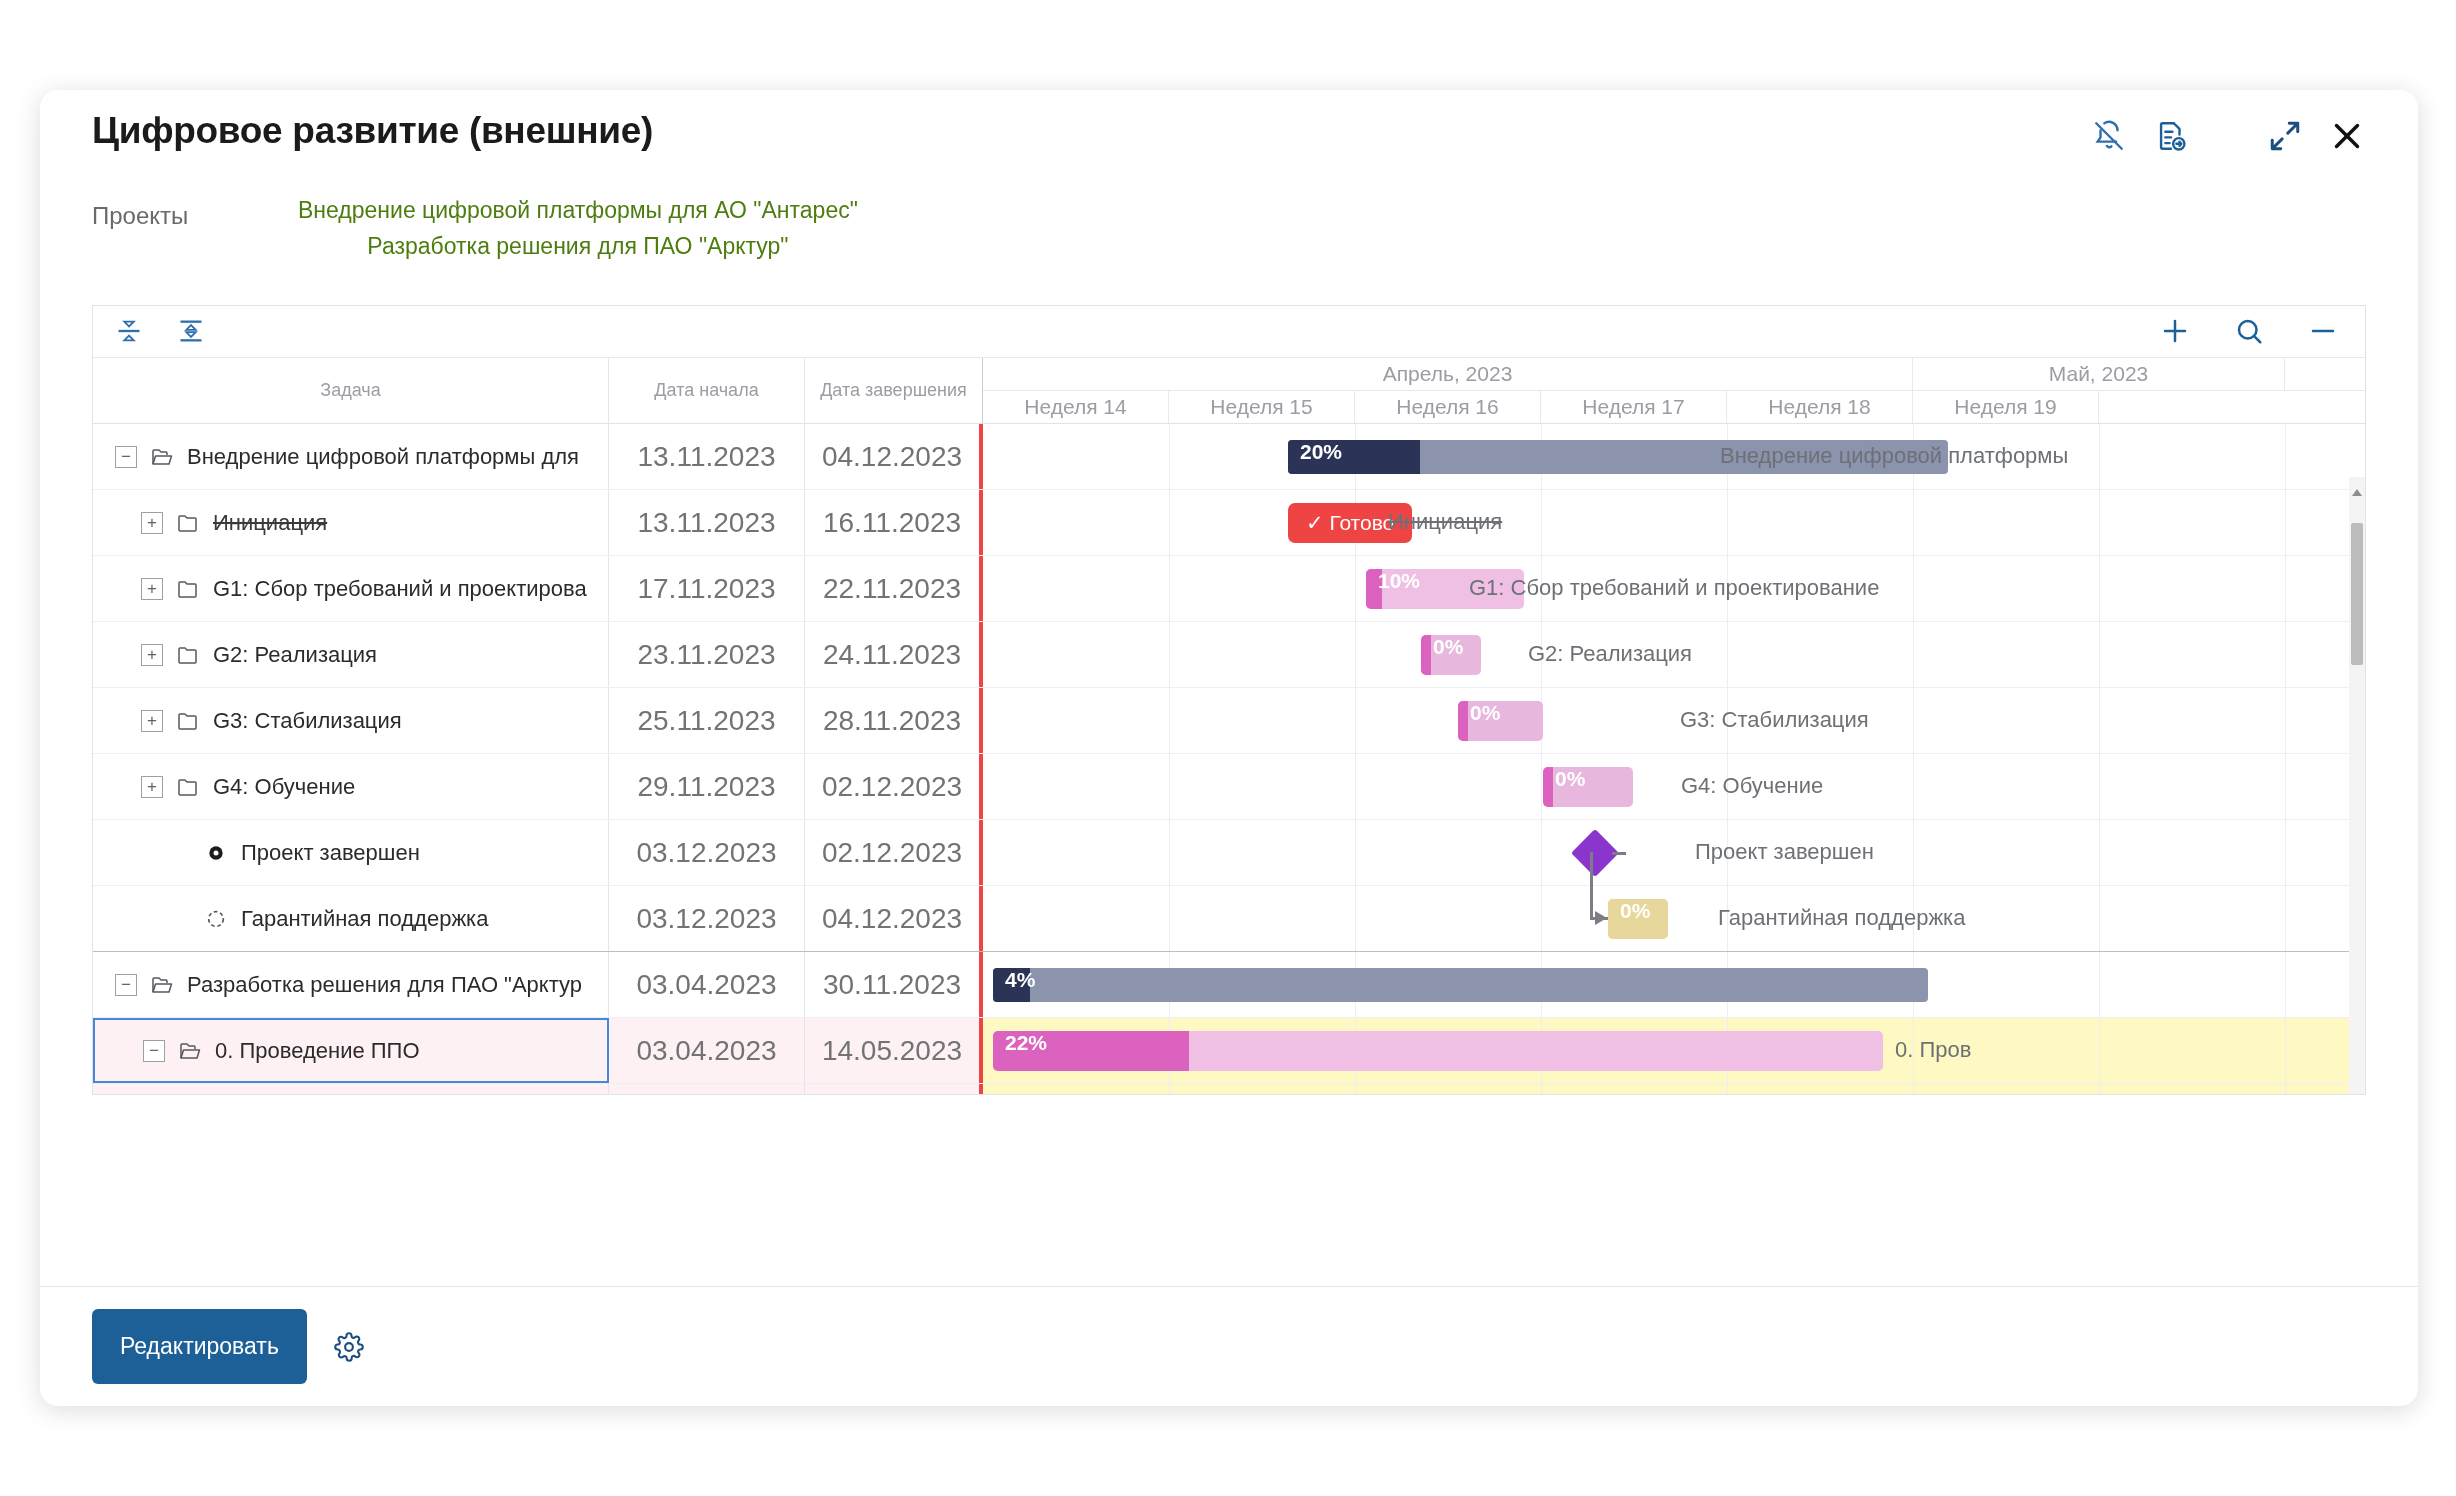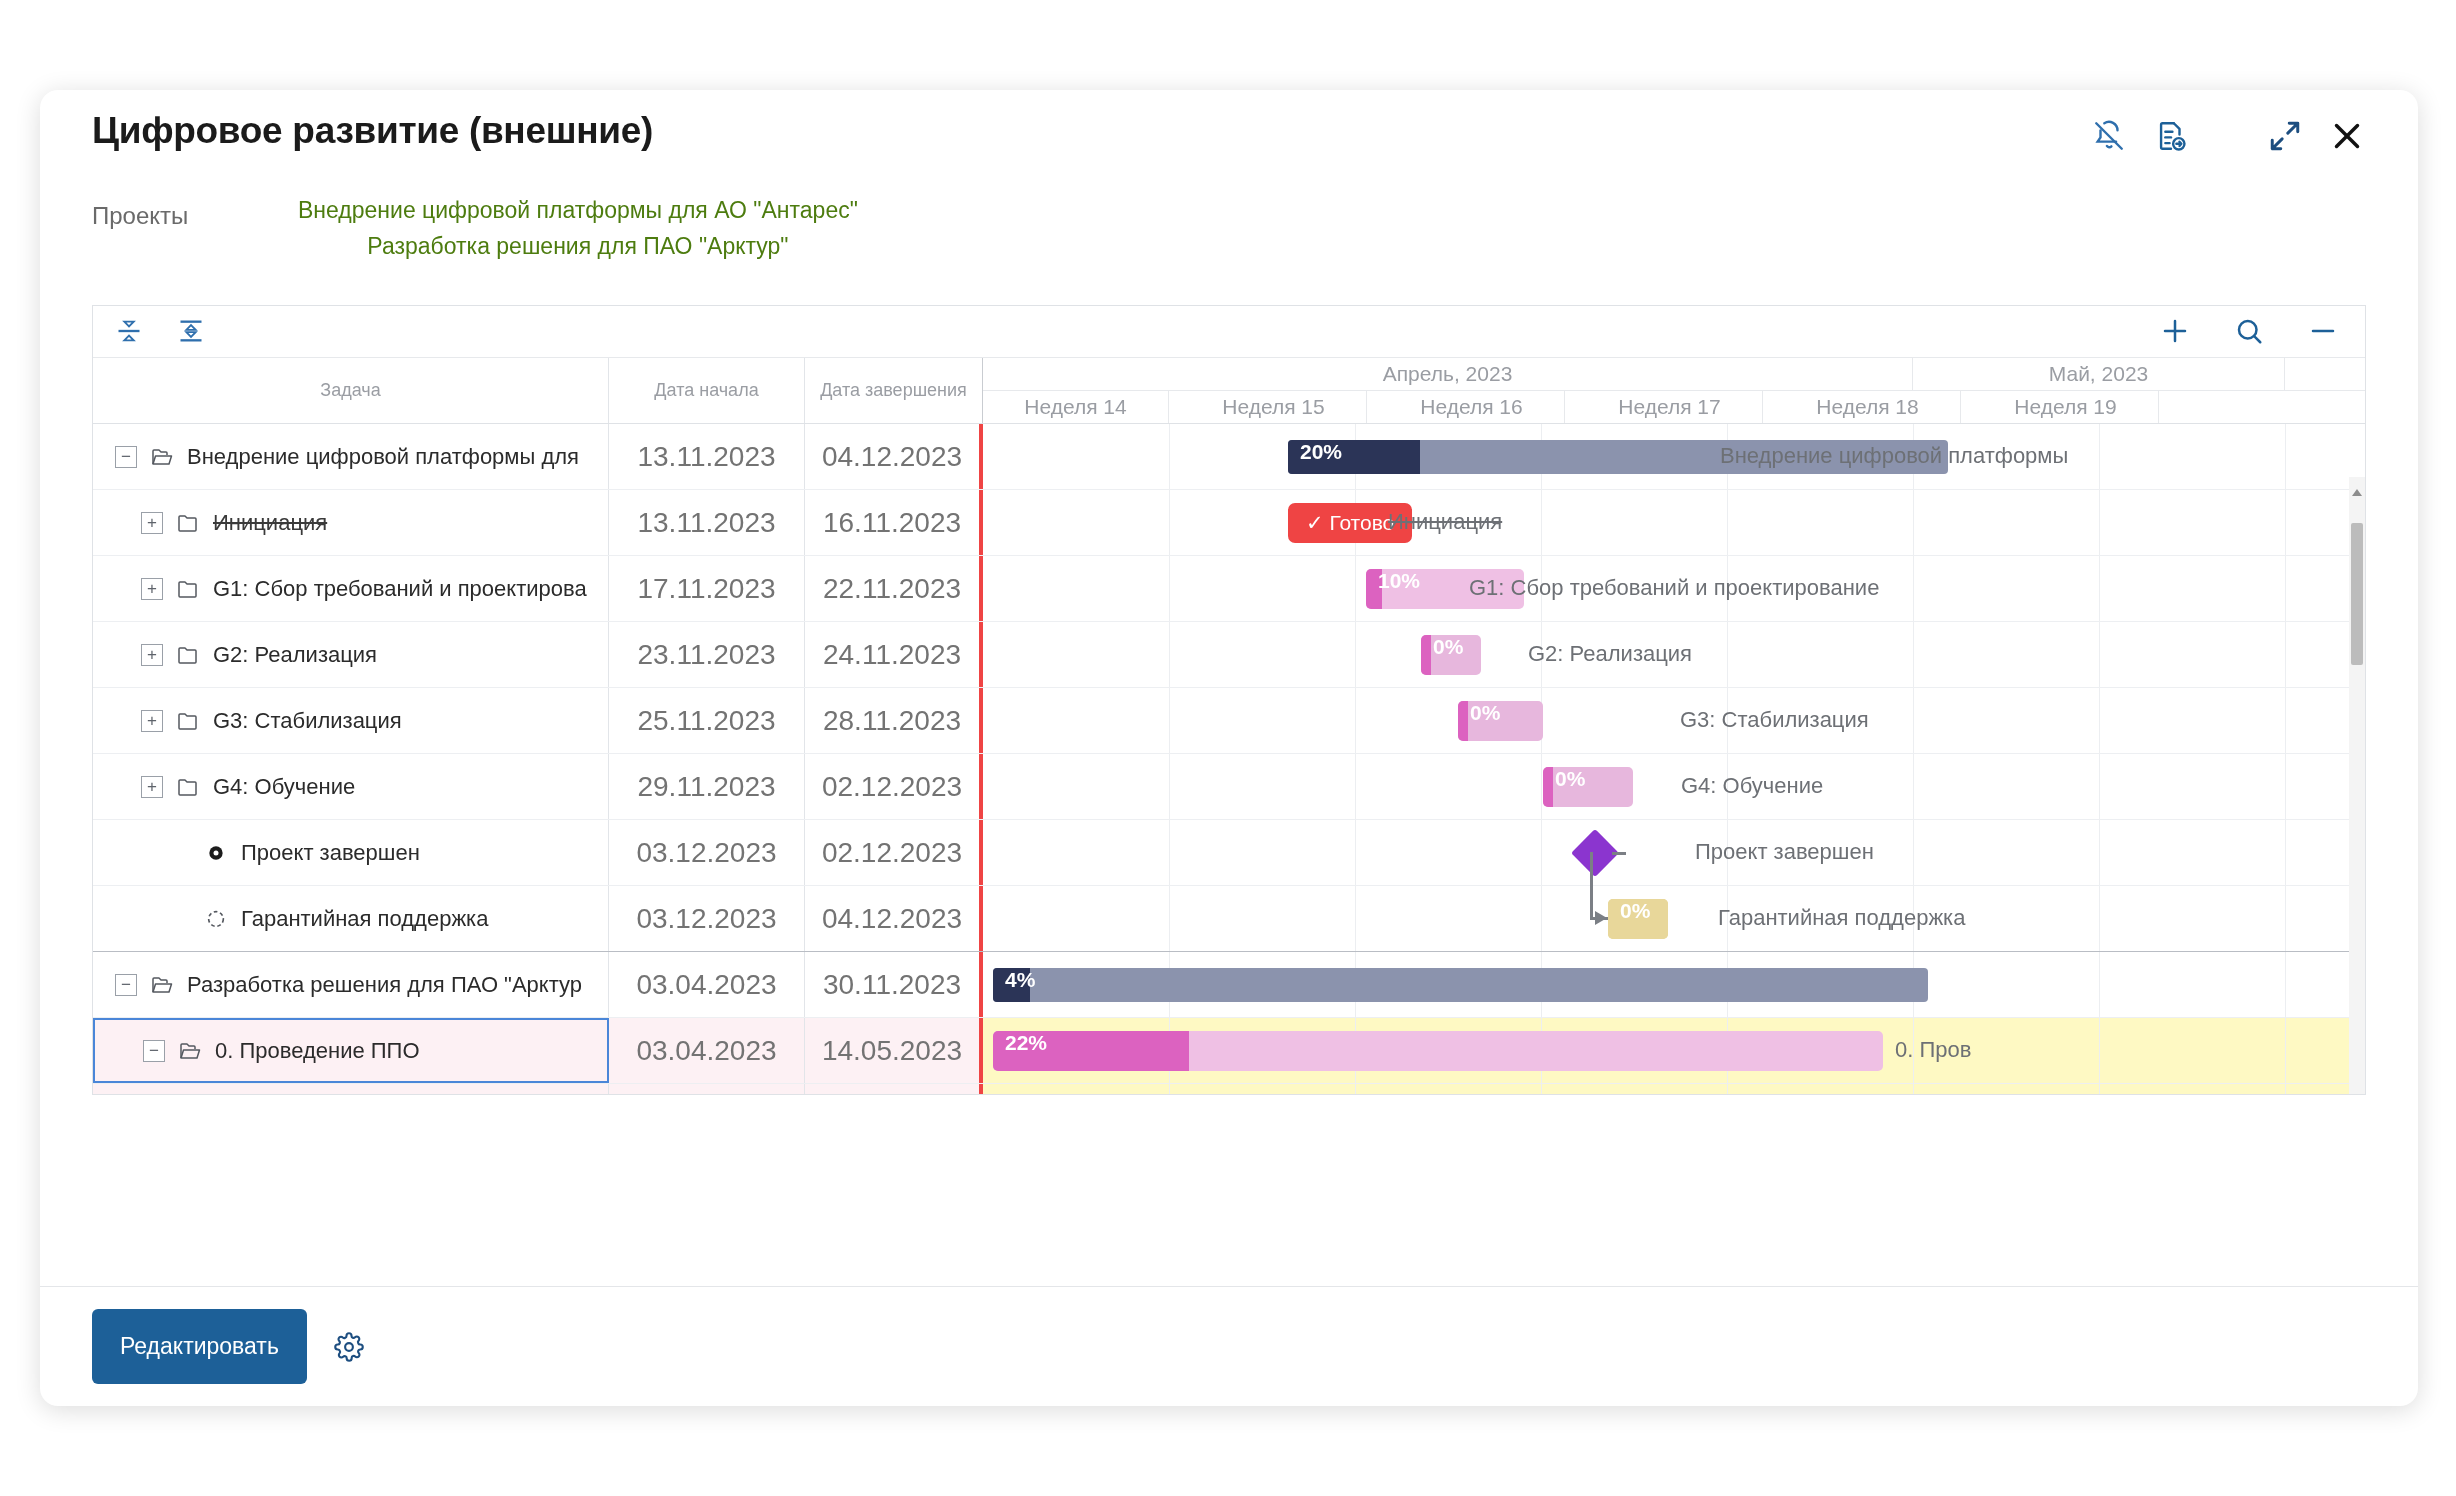--- a/index.html
+++ b/index.html
@@ -109,21 +109,21 @@
     display: flex; align-items: center; justify-content: center;
     height: 100%;
     font-size: 18px; color: #9a9da3;
   }
   .g-head .timeline-head { flex: 1; position: relative; }
   .th-month {
     height: 33px;
     display: flex;
     border-bottom: 1px solid #e7e9ec;
   }
-  .th-week { height: 32px; display: flex; gap: 12px; }
+  .th-week { height: 32px; display: flex; }
   .month-cell, .week-cell {
     display: flex; align-items: center; justify-content: center;
     font-size: 21px; color: #9a9da3;
     border-right: 1px solid #e7e9ec;
     white-space: nowrap;
     overflow: hidden;
   }
   
   .g-body { display: flex; height: 670px; position: relative; }
   .grid-left { width: 890px; }

